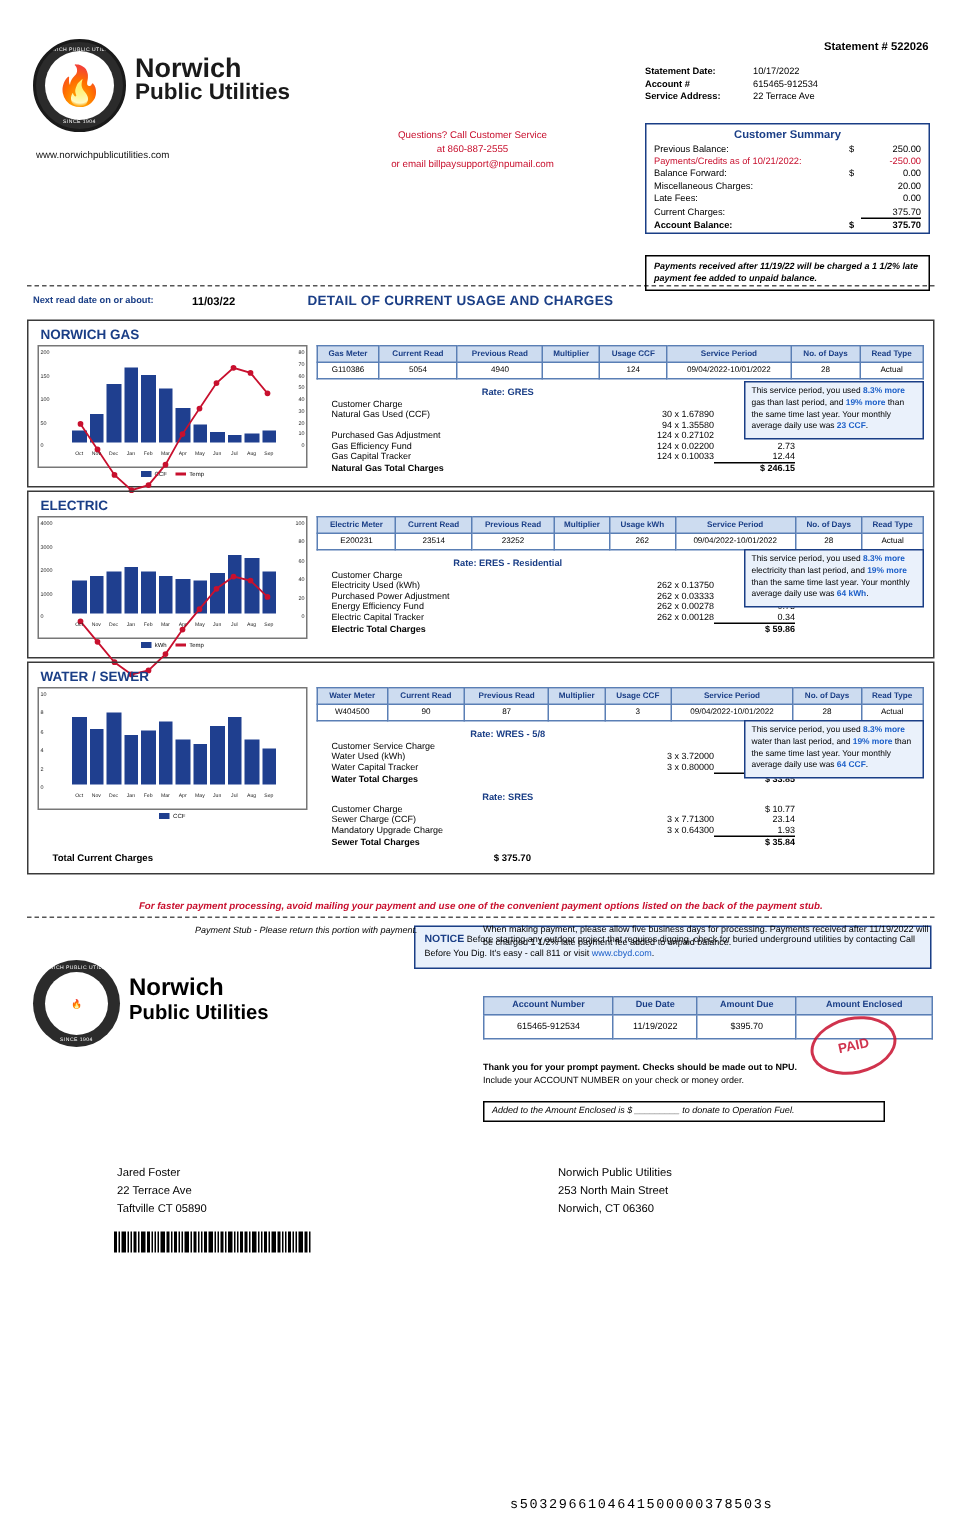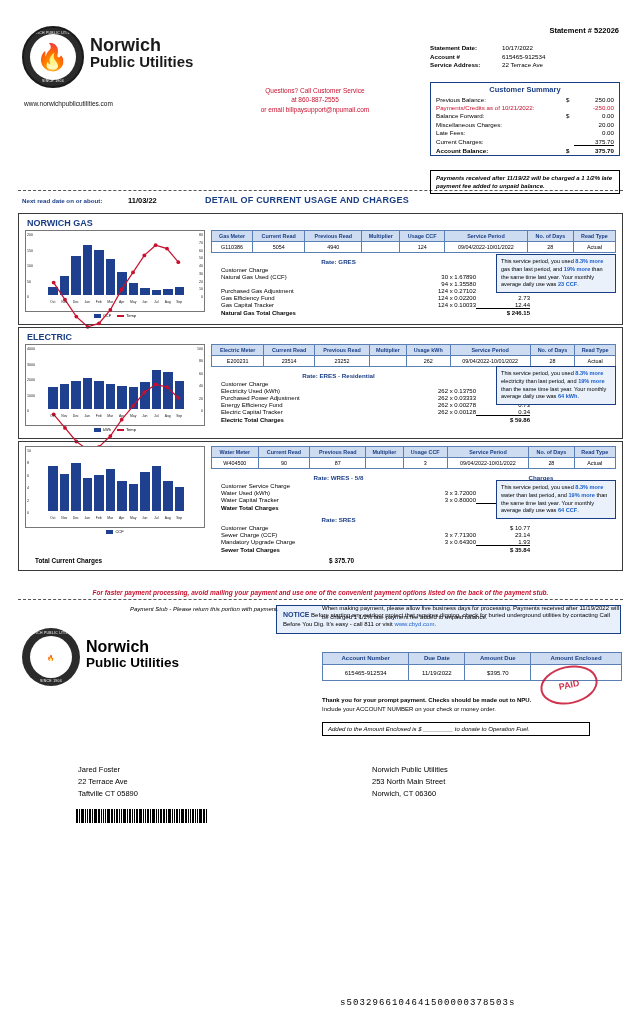--- a/index.html
+++ b/index.html
@@ -533,20 +533,21 @@
                 <div class="desc">Electric Total Charges</div>
                 <div class="calc"></div>
                 <div class="amt">$ 59.86</div>
               </div>
             </div>
           </div>
         </div>
         <div class="callout" style="top: 38px;"><span>This service period, you used </span><span class="b">8.3% more</span><span> electricity than last period, and </span><span class="b">19% more</span><span> than the same time last year. Your monthly average daily use was </span><span class="b">64 kWh</span><span>.</span></div>
       </div>
       <div class="section">
+        <div class="section-title">WATER / SEWER</div>
         <div class="sec-body">
           <div class="chart-col">
             <div class="chart">
               <div class="ylab" style="top: 2px;">10</div>
               <div class="ylab" style="top: 14.4px;">8</div>
               <div class="ylab" style="top: 26.8px;">6</div>
               <div class="ylab" style="top: 39.2px;">4</div>
               <div class="ylab" style="top: 51.6px;">2</div>
               <div class="ylab" style="top: 64px;">0</div>
               <div class="plot">

